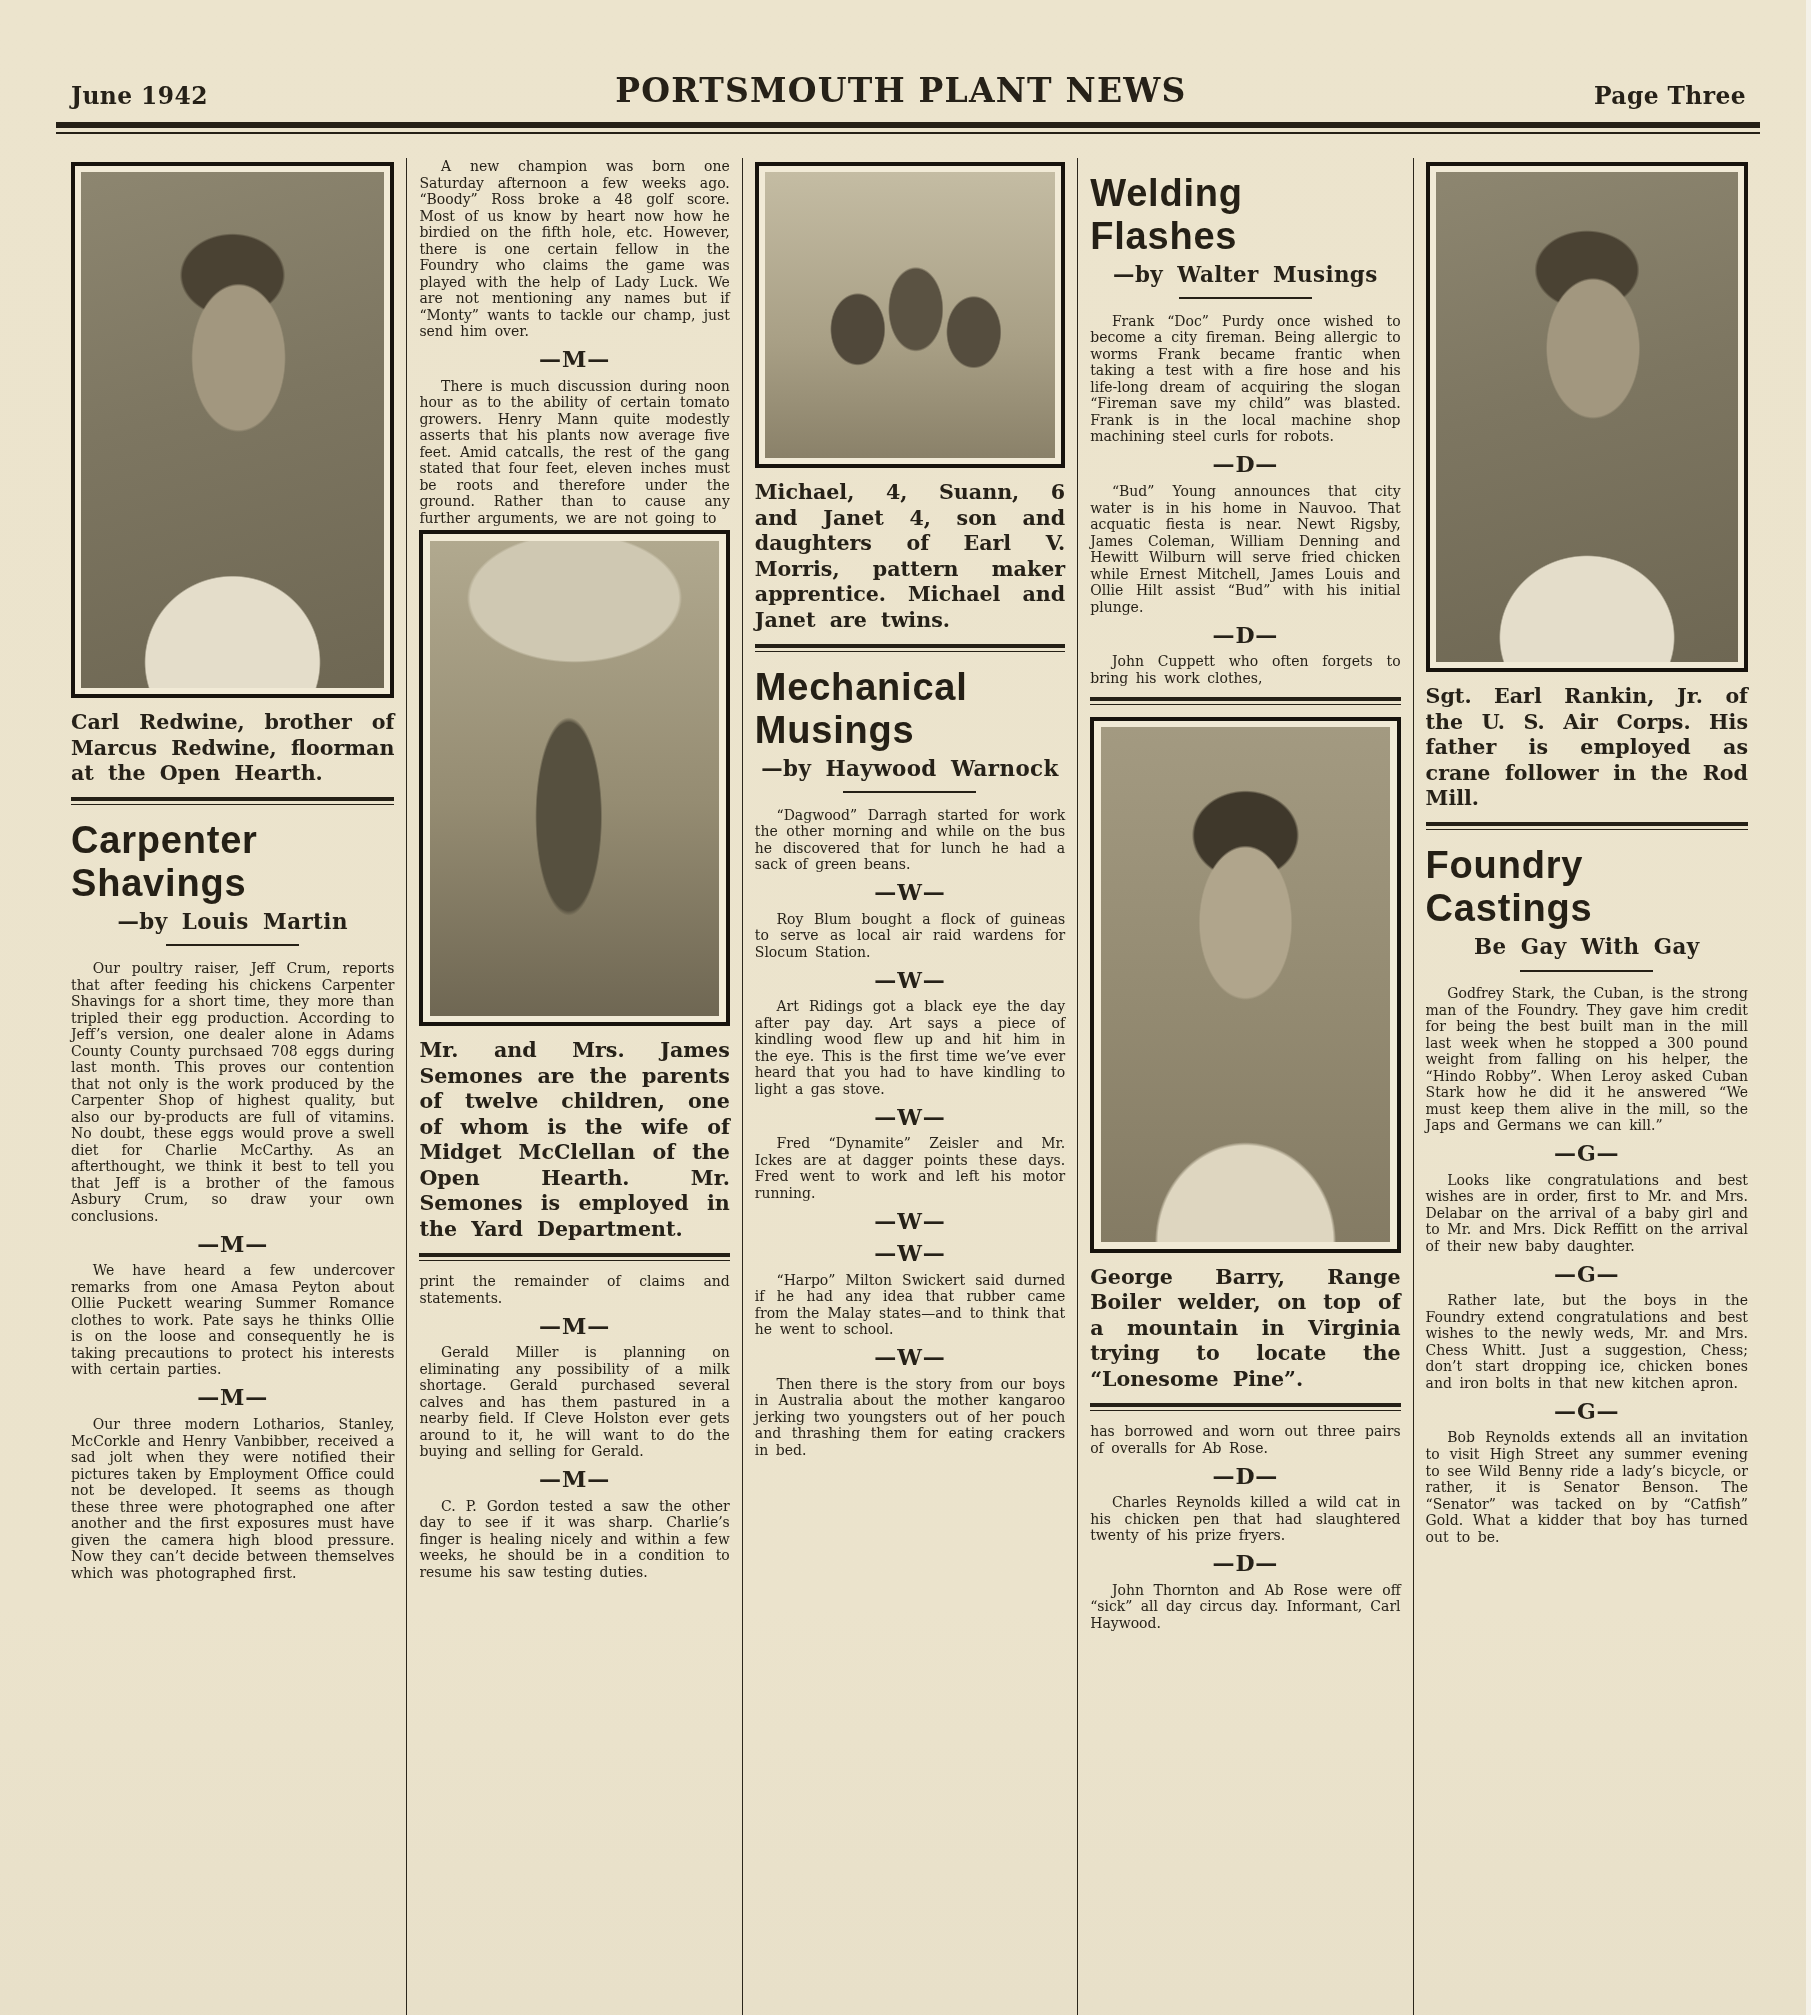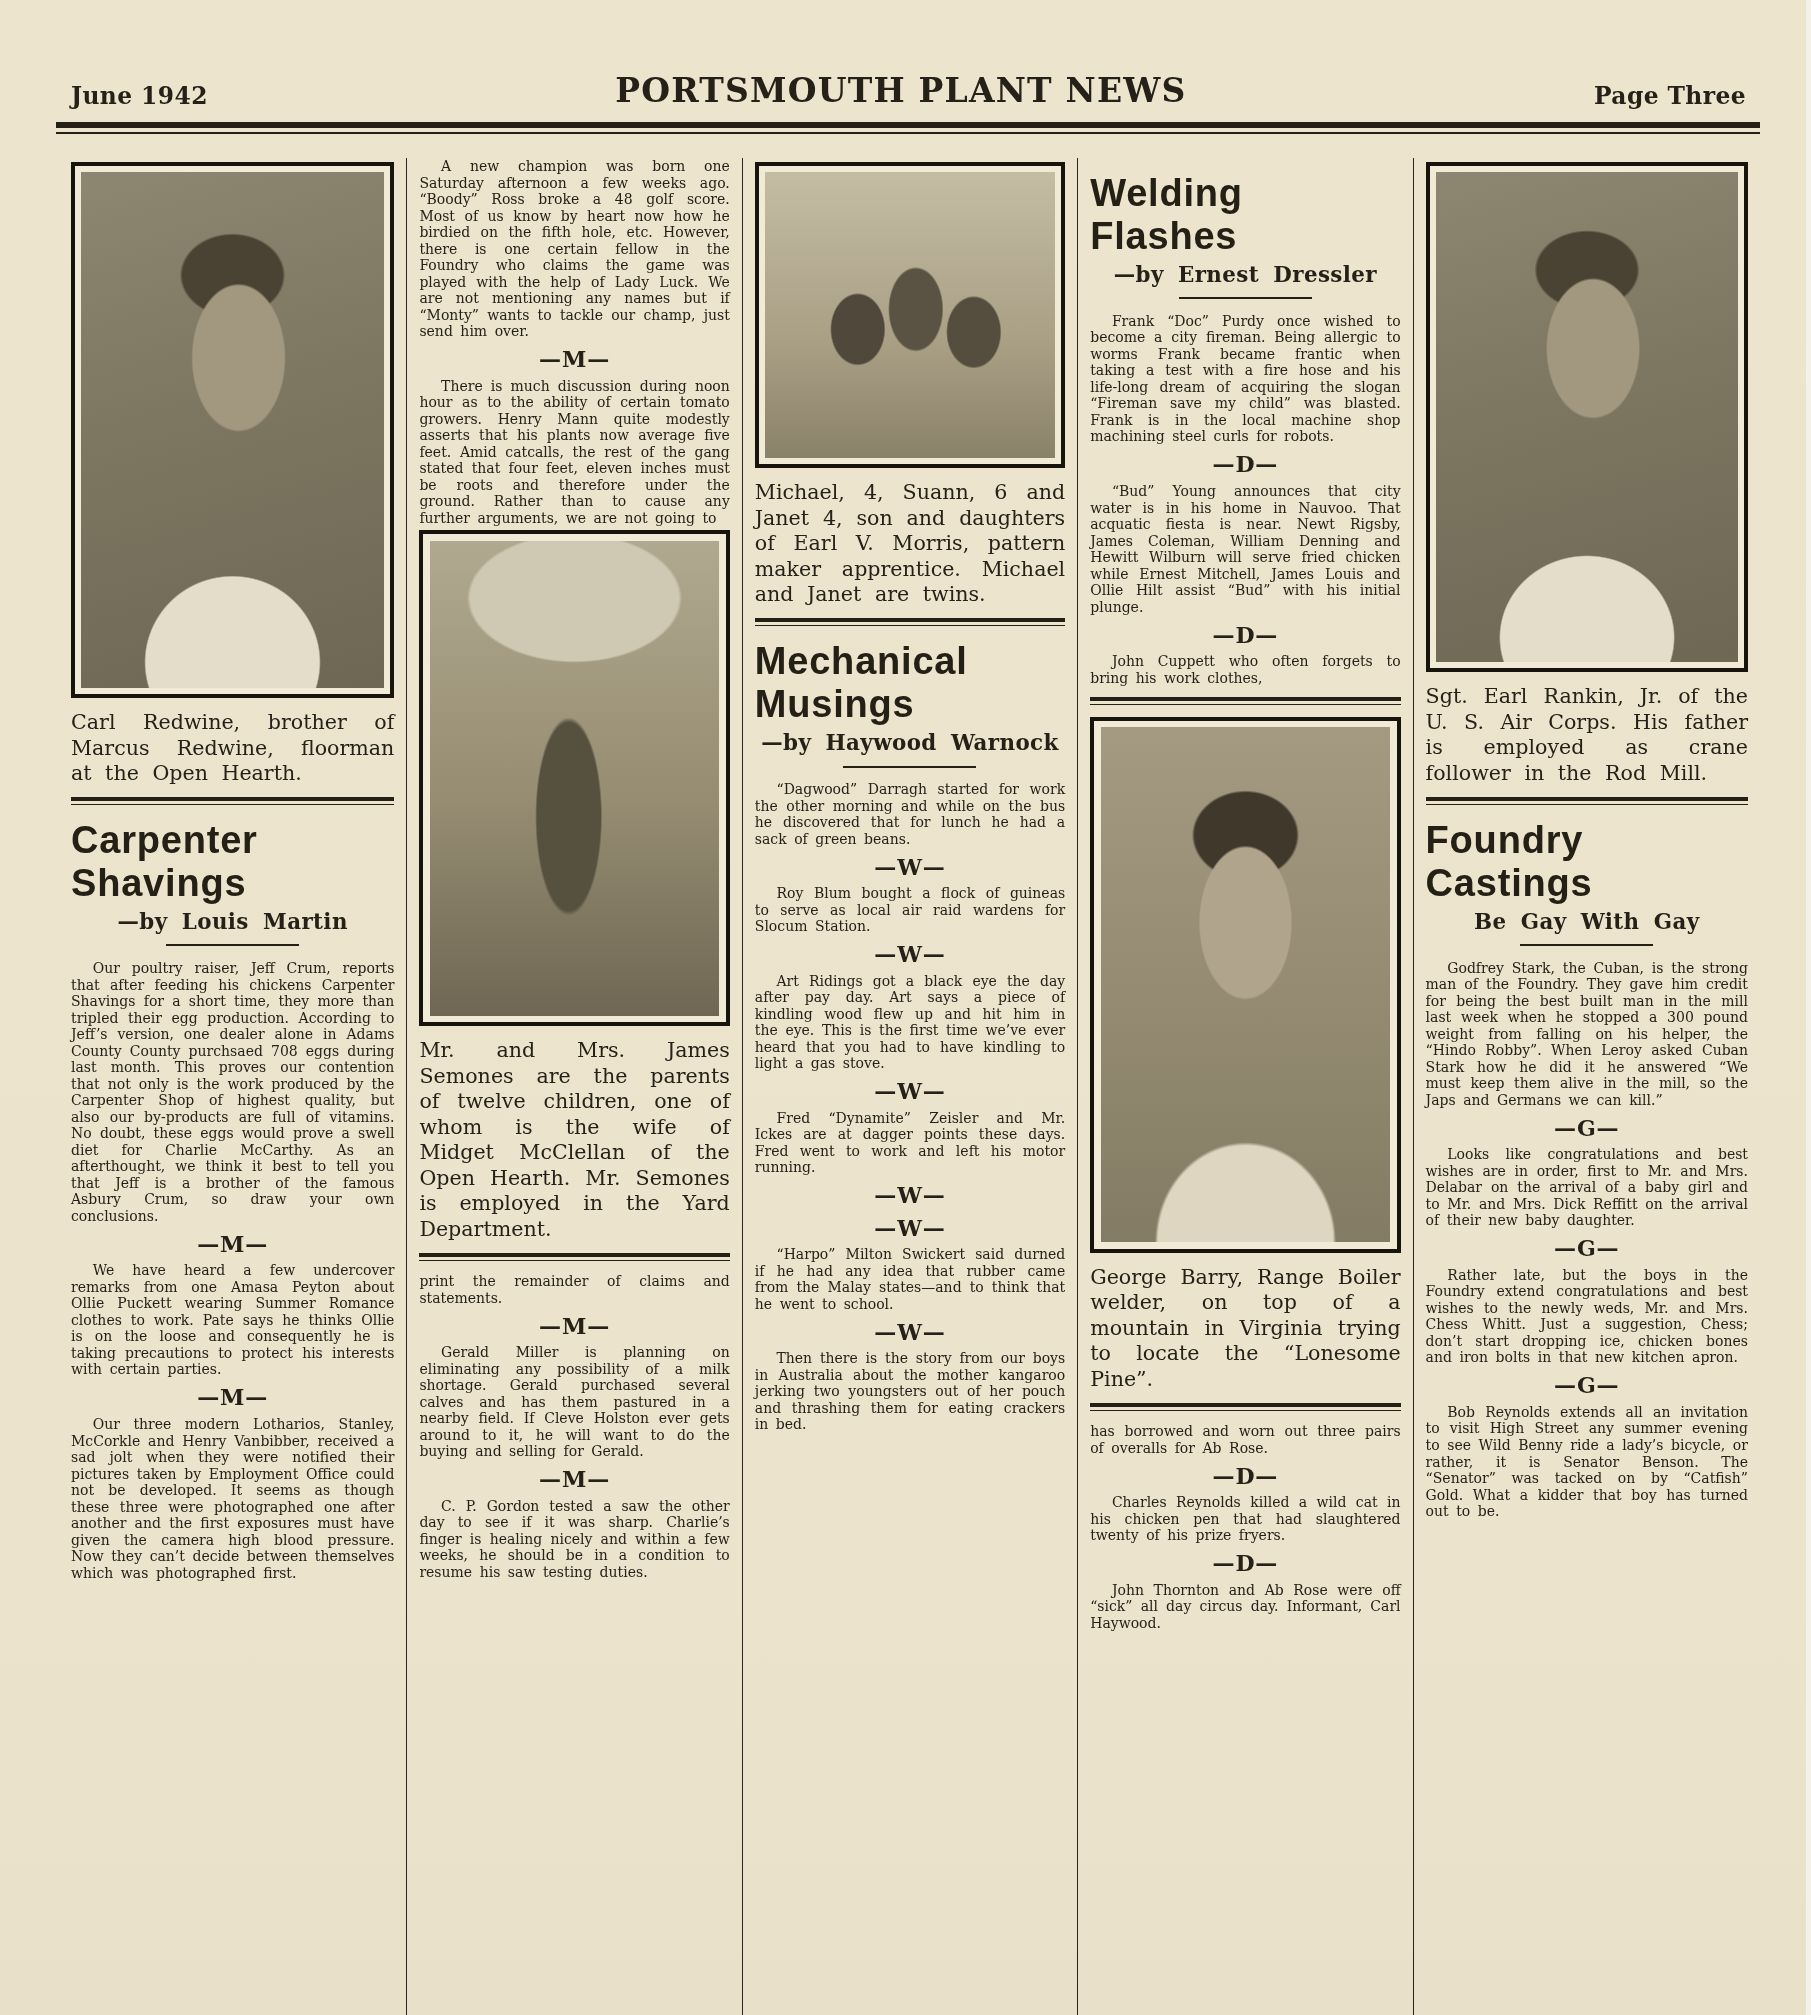--- a/index.html
+++ b/index.html
@@ -45,21 +45,21 @@
   .para{
     font-size:14px;line-height:1.18;text-align:justify;
     text-indent:1.55em;margin:0 0 2.4px 0;word-spacing:.22em;
   }
   .para.noindent{text-indent:0;}
   .sep{
     font-size:22px;font-weight:700;text-align:center;
     margin:6.4px 0 5.6px 0;letter-spacing:.04em;
   }
   .caption{
-    font-size:20.6px;line-height:1.24;font-weight:400;
+    font-size:20.6px;line-height:1.24;font-weight:700;
     text-align:justify;word-spacing:.34em;margin:12px 0 10.5px 0;
   }
   .heading{
     font-family:"Liberation Sans", sans-serif;
     font-size:38px;font-weight:700;letter-spacing:0.8px;word-spacing:2.4px;
     margin:13.7px 0 4px 0;color:#252016;
   }
   .byline{
     font-size:21.4px;font-weight:700;text-align:center;margin:1.6px 0 0 0;letter-spacing:0.4px;word-spacing:.3em;
   }
@@ -167,21 +167,21 @@
         <p class="para">Fred “Dynamite” Zeisler and Mr. Ickes are at dagger points these days. Fred went to work and left his motor running.</p>
         <div class="sep">—W—</div>
         <div class="sep">—W—</div>
         <p class="para">“Harpo” Milton Swickert said durned if he had any idea that rubber came from the Malay states—and to think that he went to school.</p>
         <div class="sep">—W—</div>
         <p class="para">Then there is the story from our boys in Australia about the mother kangaroo jerking two youngsters out of her pouch and thrashing them for eating crackers in bed.</p>
       </div>
       <div class="col">
         <h2 class="heading">Welding Flashes</h2>
         <div>
-          <div class="byline">—by Ernest Dressler</div>
+          <div class="byline">—by Walter Musings</div>
           <div class="byline-rule"></div>
         </div>
         <p class="para">Frank “Doc” Purdy once wished to become a city fireman. Being allergic to worms Frank became frantic when taking a test with a fire hose and his life-long dream of acquiring the slogan “Fireman save my child” was blasted. Frank is in the local machine shop machining steel curls for robots.</p>
         <div class="sep">—D—</div>
         <p class="para">“Bud” Young announces that city water is in his home in Nauvoo. That acquatic fiesta is near. Newt Rigsby, James Coleman, William Denning and Hewitt Wilburn will serve fried chicken while Ernest Mitchell, James Louis and Ollie Hilt assist “Bud” with his initial plunge.</p>
         <div class="sep">—D—</div>
         <p class="para">John Cuppett who often forgets to bring his work clothes,</p>
         <div class="rule2"></div>
         <figure class="photo" style="height: 536px; margin: 4px 0px 5.6px;">
           <div class="photo-img v-portrait-light"></div>

